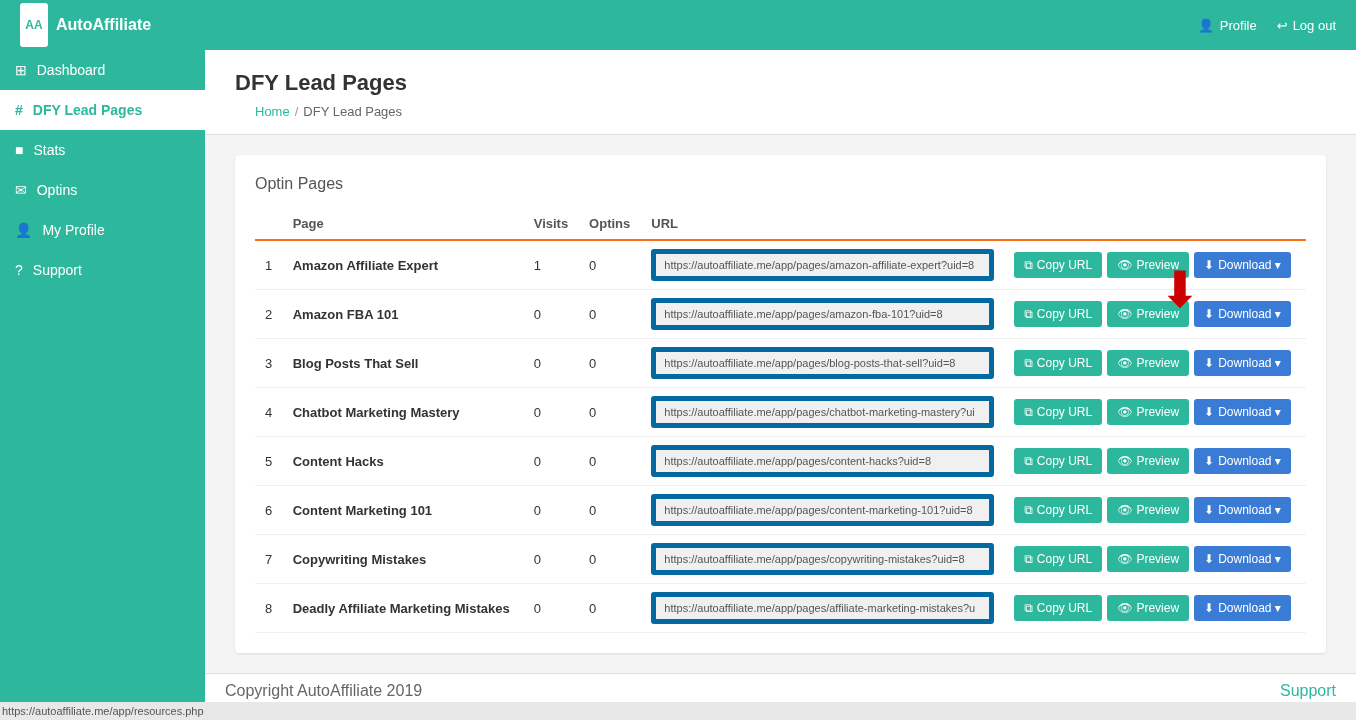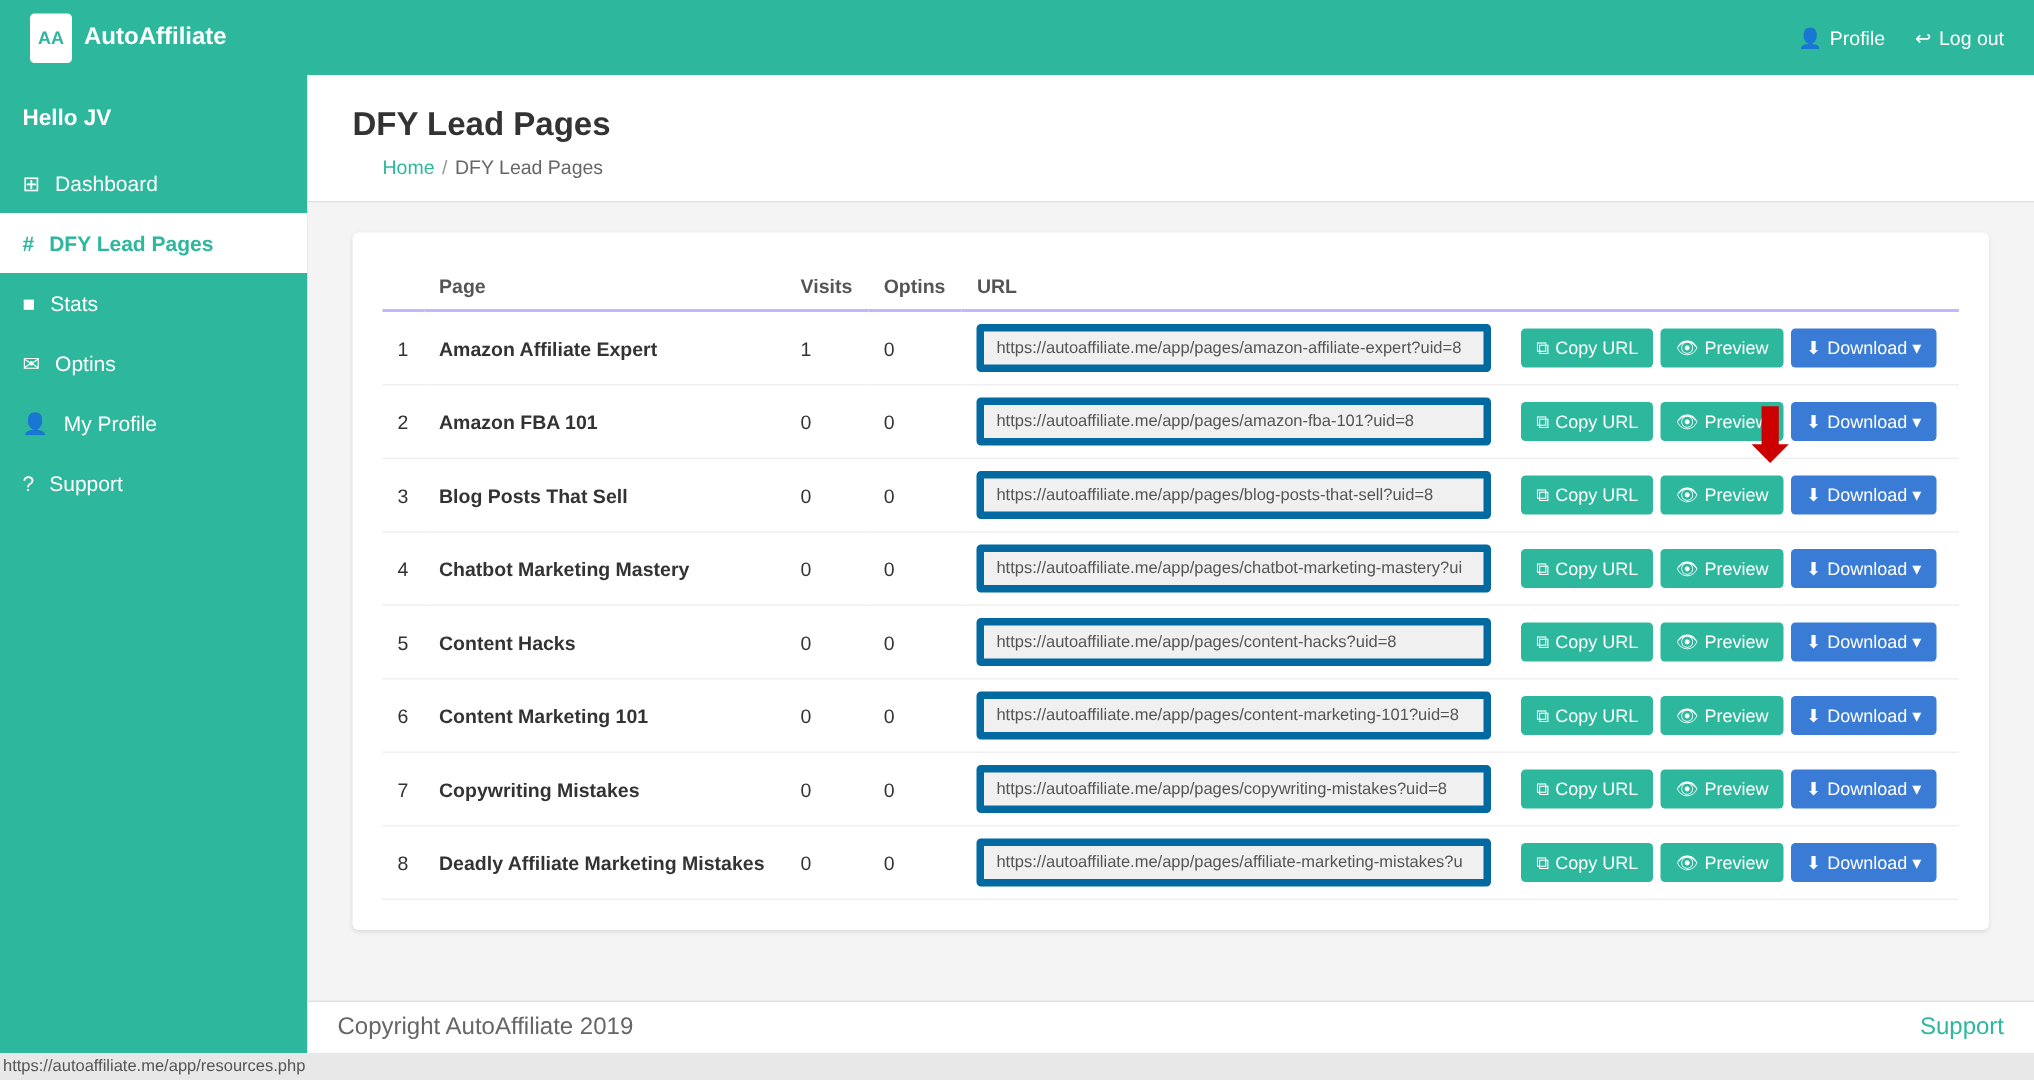--- a/index.html
+++ b/index.html
@@ -20,21 +20,21 @@
       display: flex;
       align-items: center;
       gap: 8px;
       font-weight: bold;
       font-size: 16px;
     }
     .logo-icon {
       background: white;
       color: #2db89e;
       width: 28px;
-      height: 33px;
+      height: 44px;
       display: flex;
       align-items: center;
       justify-content: center;
       font-weight: bold;
       font-size: 12px;
       border-radius: 3px;
     }
     .top-nav-right {
       display: flex;
       align-items: center;
@@ -170,21 +170,21 @@
     .section-title {
       font-size: 16px;
       color: #555;
       margin-bottom: 15px;
     }
     table {
       width: 100%;
       border-collapse: collapse;
     }
     thead tr {
-      border-bottom: 2px solid #c4b5fd;
+      border-bottom: 2px solid #f97316;
     }
     th {
       text-align: left;
       padding: 8px 10px;
       font-size: 13px;
       color: #555;
       font-weight: bold;
     }
     td {
       padding: 8px 10px;
@@ -292,21 +292,20 @@
     <a href="#">
       <span>↩</span>
       <span>Log out</span>
     </a>
   </div>
 </div>
 
 <div class="main-layout">
 
   <div class="sidebar">
-    <div class="sidebar-hello">Hello JV</div>
     <ul class="sidebar-nav">
       <li class="">
         <span class="nav-icon">⊞</span>
         <span>Dashboard</span>
       </li>
       <li class="active">
         <span class="nav-icon">#</span>
         <span>DFY Lead Pages</span>
       </li>
       <li class="">
@@ -337,20 +336,21 @@
         <span class="breadcrumb-sep">/</span>
         <span>DFY Lead Pages</span>
       </div>
     </div>
 
     <div class="main-content">
 
       <div class="tooltip-arrow">⬇</div>
 
       <div class="table-card">
+        <div class="section-title">Optin Pages</div>
         <table>
           <thead>
             <tr>
               <th></th>
               <th>Page</th>
               <th>Visits</th>
               <th>Optins</th>
               <th>URL</th>
               <th></th>
             </tr>

